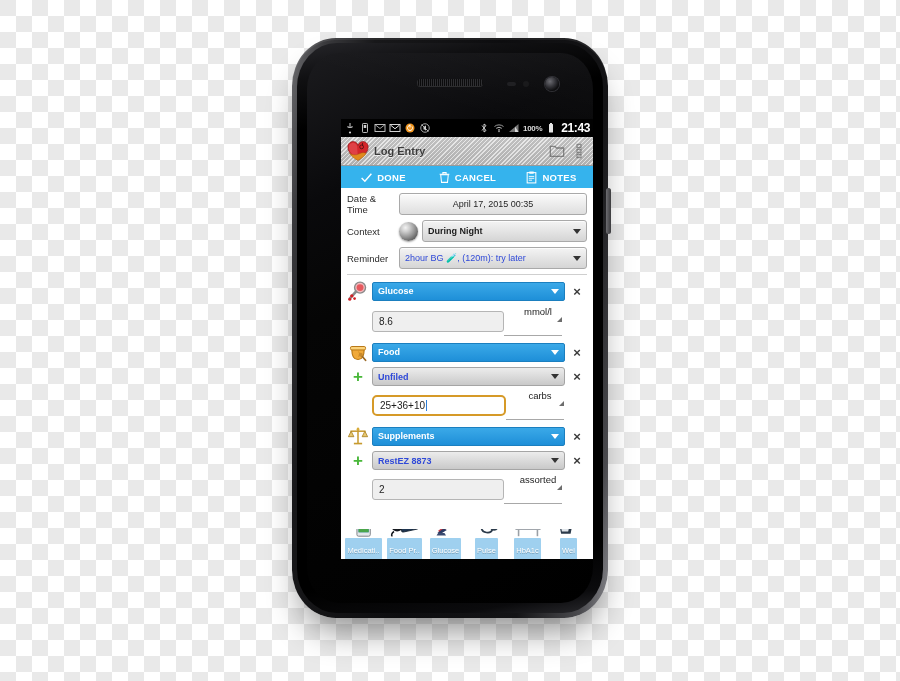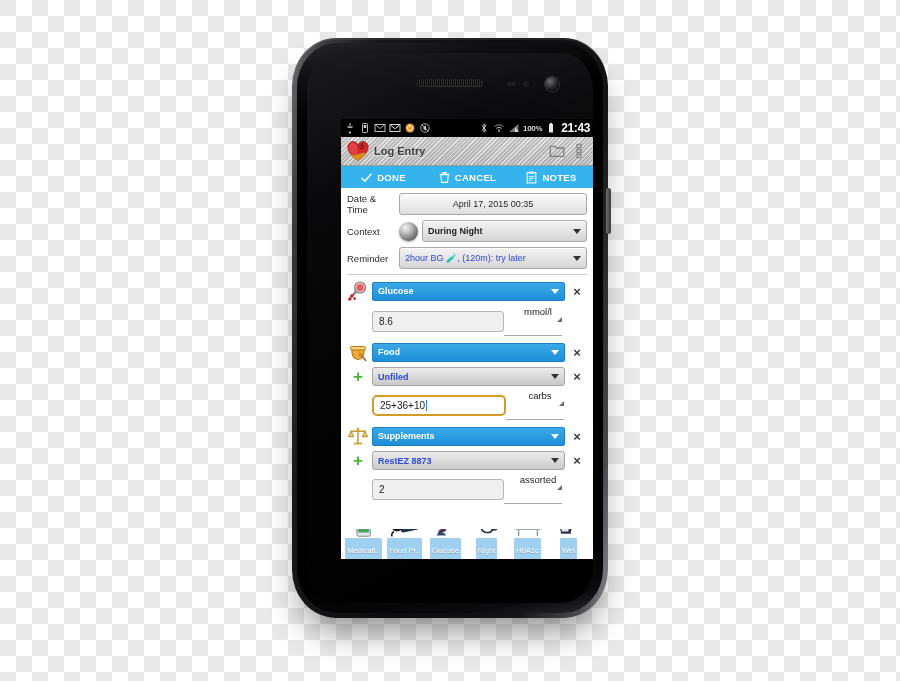--- a/index.html
+++ b/index.html
@@ -429,21 +429,21 @@
             </div>
 
             <div class="ibitem">
               <svg class="ibimg" viewBox="0 0 40 28">
                 <path d="M8 3v7c0 6 10 6 10 0V3" fill="none" stroke="#2b3a4a" stroke-width="2.2"></path>
                 <path d="M13 16c0 7 12 9 14 2" fill="none" stroke="#2b3a4a" stroke-width="2.2"></path>
                 <circle cx="29" cy="15" r="4" fill="none" stroke="#2b3a4a" stroke-width="2.2"></circle>
                 <circle cx="8" cy="3" r="1.8" fill="#2b3a4a"></circle>
                 <circle cx="18" cy="3" r="1.8" fill="#2b3a4a"></circle>
               </svg>
-              <span class="iblabel">Night</span>
+              <span class="iblabel">Pulse</span>
             </div>
 
             <div class="ibitem">
               <svg class="ibimg" viewBox="0 0 40 28">
                 <rect x="4" y="16" width="32" height="3" fill="#9aa0a6"></rect>
                 <rect x="7" y="19" width="2" height="8" fill="#9aa0a6"></rect>
                 <rect x="31" y="19" width="2" height="8" fill="#9aa0a6"></rect>
                 <path d="M10 4h4v11h-4z" fill="#cfd6dd" stroke="#7a8288"></path>
                 <path d="M18 4h4v11h-4z" fill="#e6b3b6" stroke="#7a8288"></path>
                 <path d="M26 4h4v11h-4z" fill="#cfd6dd" stroke="#7a8288"></path>

